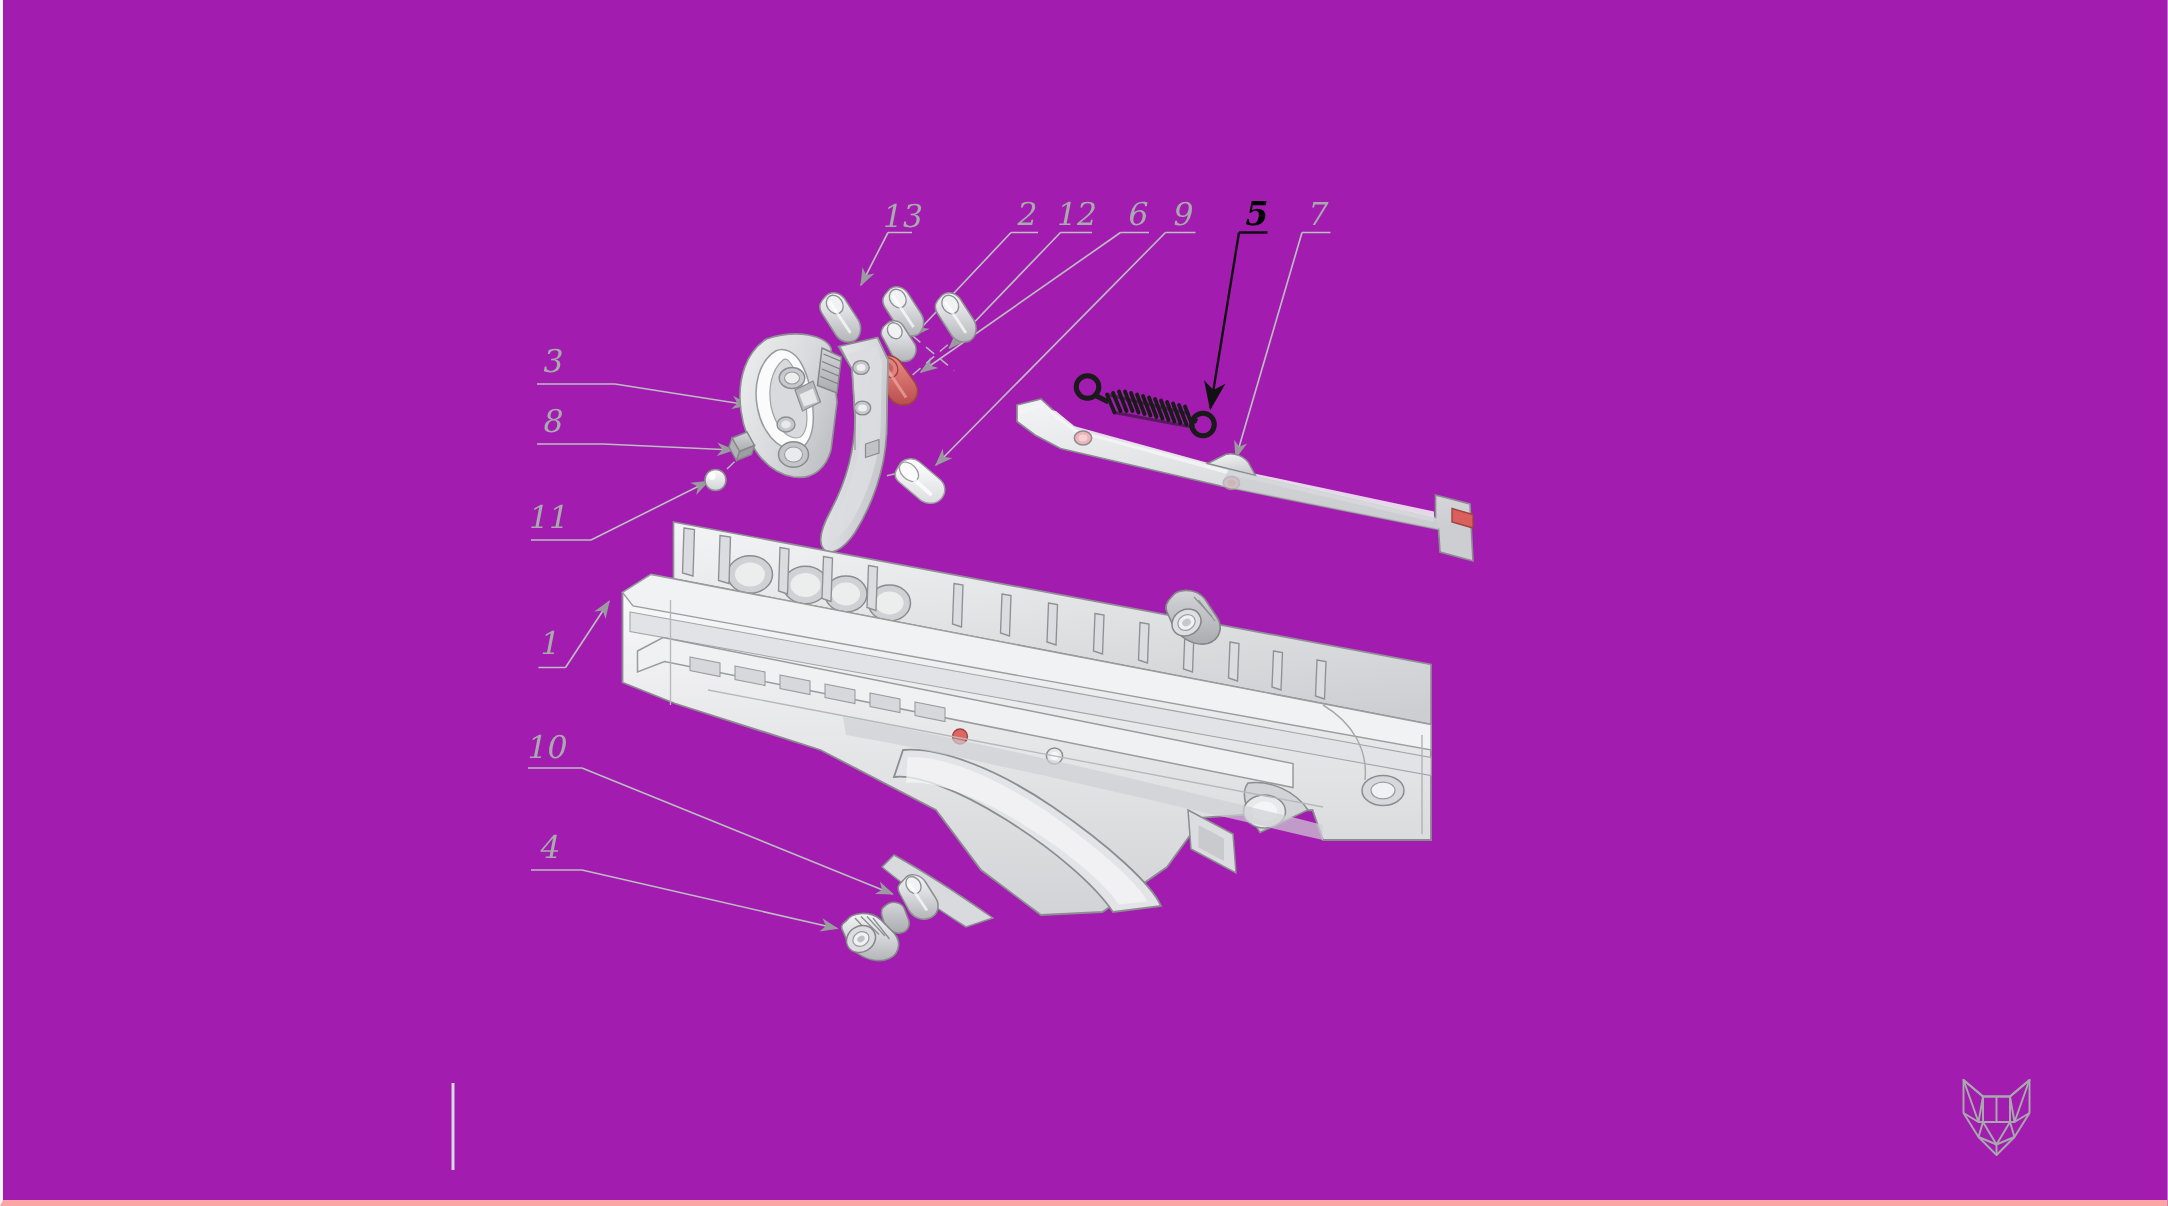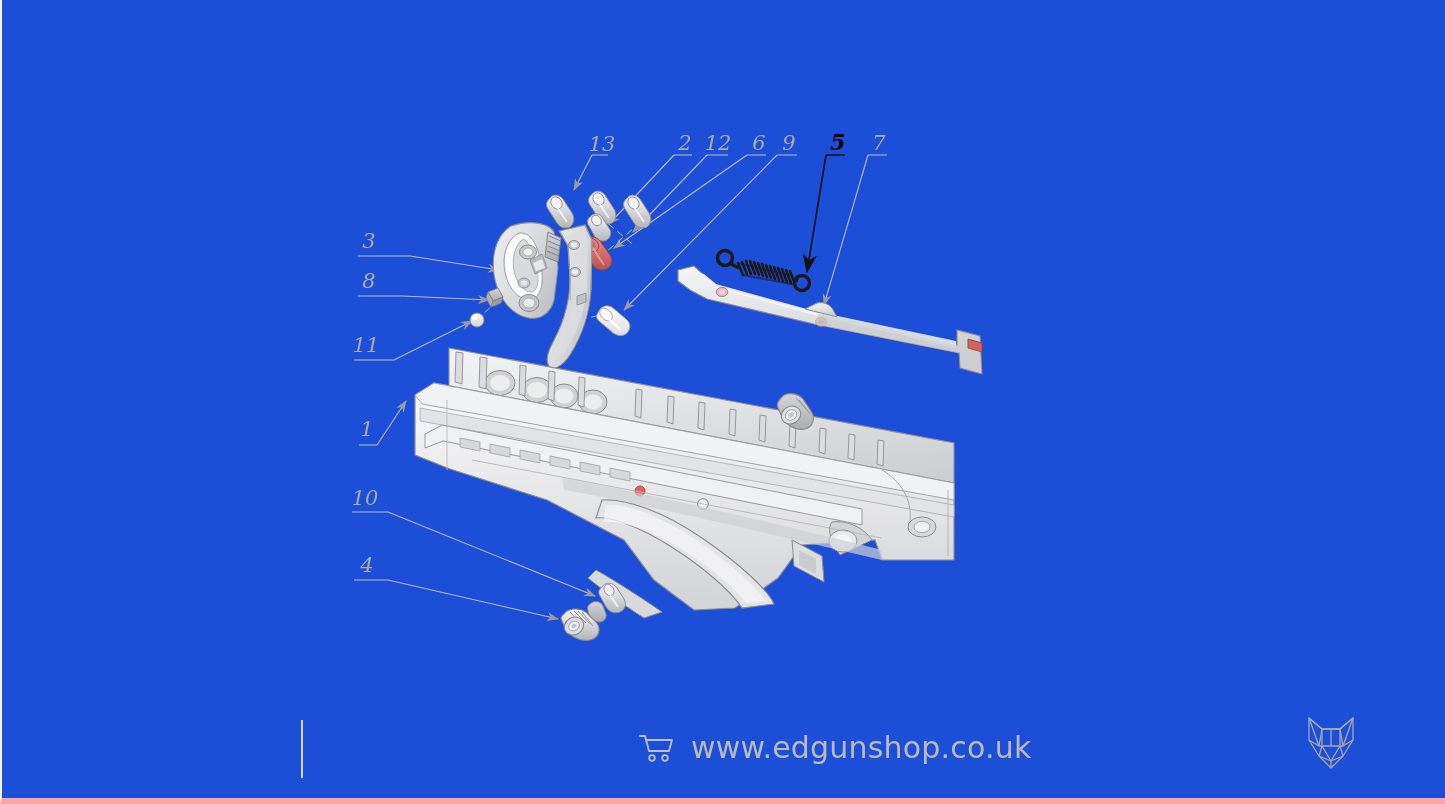--- a/index.html
+++ b/index.html
@@ -6,23 +6,23 @@
   html,body{margin:0;padding:0;}
   body{
     width:1445px;height:804px;
     background:#ffffff;
     font-family:"Liberation Sans", sans-serif;
     overflow:hidden;
     position:relative;
   }
   #page{
     position:absolute;inset:0;
-    background:#1d4ed8;
+    background:#a21caf;
     border-left:2px solid #f4f5f8;
-    border-bottom:6px solid #fca5a5;
+    border-bottom:4px solid #fca5a5;
     box-sizing:border-box;
   }
   #diagram{position:absolute;left:0;top:0;width:1445px;height:804px;}
 
   
   #footer{
     position:absolute;left:0;bottom:0;width:1445px;height:110px;
   }
   .edgun-logo{
     position:absolute;left:95px;bottom:22px;
@@ -400,28 +400,20 @@
       <ellipse cx="572" cy="626" rx="2.6" ry="2" transform="rotate(-30 572 626)" fill="#c0c1c5"></ellipse>
     </g>
 
   </svg>
 
   <div id="footer">
 
 
     <div class="footer-divider"></div>
 
-    <div class="footer-url">
-      <svg width="36" height="30" viewBox="0 0 36 30">
-        <path d="M1,3 L6,3 L10,18 L30,18 L33,7 L8,7" fill="none" stroke="#bfc0c3" stroke-width="1.8" stroke-linecap="round" stroke-linejoin="round"></path>
-        <circle cx="13" cy="25" r="2.8" fill="none" stroke="#bfc0c3" stroke-width="1.8"></circle>
-        <circle cx="26" cy="25" r="2.8" fill="none" stroke="#bfc0c3" stroke-width="1.8"></circle>
-      </svg>
-      <span class="footer-url-text">www.edgunshop.co.uk</span>
-    </div>
 
     <svg class="wolf-logo" width="54" height="56" viewBox="0 0 54 56">
       <g fill="none" stroke="#a8a9ac" stroke-width="1.3" stroke-linejoin="round">
         <path d="M5,2 L5,24 L15,40 L27,52 L39,40 L49,24 L49,2
                  L36,13 L18,13 Z"></path>
         <path d="M5,2 L18,13 L15,30 Z"></path>
         <path d="M49,2 L36,13 L39,30 Z"></path>
         <path d="M18,13 L36,13 L36,30 L18,30 Z"></path>
         <path d="M5,24 L15,30"></path>
         <path d="M49,24 L39,30"></path>

